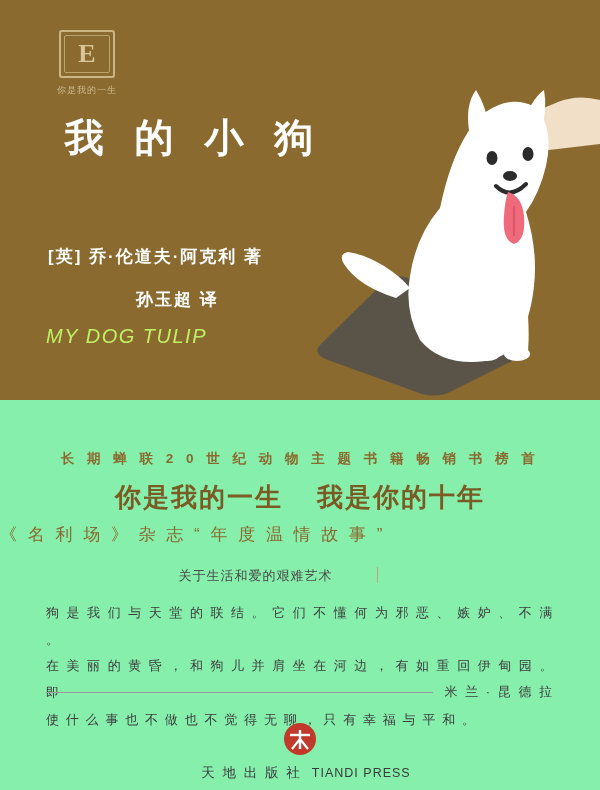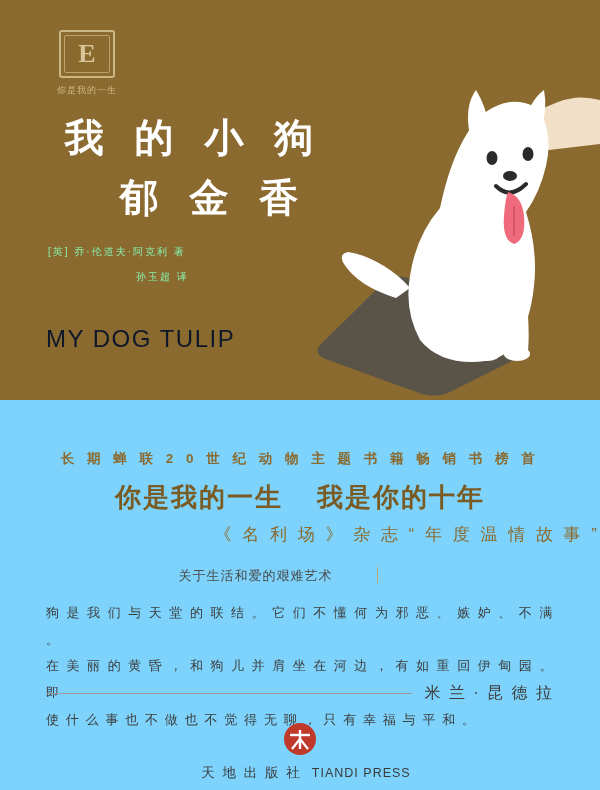--- a/index.html
+++ b/index.html
@@ -81,55 +81,57 @@
     text-align: center;
   }
   .title-zh .line2 {
     padding-left: 40px;
     display: block;
   }
   .authors {
     position: absolute;
     left: 48px;
     top: 245px;
-    color: #86efac;
-    font-size: 10px;
+    color: #ffffff;
+    font-size: 17px;
     letter-spacing: 2px;
     width: 250px;
+    font-weight: bold;
   }
   .authors .row2 {
     display: block;
-    margin-top: 11px;
+    margin-top: 20px;
     padding-left: 88px;
   }
   .title-en {
     position: absolute;
     left: 46px;
     top: 325px;
-    color: #0f172a;
-    font-size: 24px;
+    color: #bef264;
+    font-size: 20px;
     letter-spacing: 1.5px;
     font-family: "Liberation Sans", sans-serif;
+    font-style: italic;
   }
   
   .dog-wrap {
     position: absolute;
     left: 300px;
     top: 40px;
     width: 300px;
     height: 360px;
   }
   
   .bottom-panel {
     position: absolute;
     left: 0;
     top: 400px;
     width: 600px;
     height: 390px;
-    background: #7dd3fc;
+    background: #86efac;
   }
   .band-1 {
     position: absolute;
     top: 50px;
     width: 100%;
     text-align: center;
     color: #8a6a2f;
     font-size: 13.5px;
     letter-spacing: 4.5px;
     font-weight: bold;
@@ -145,21 +147,21 @@
     letter-spacing: 2px;
   }
   .band-2 .gap {
     display: inline-block;
     width: 34px;
   }
   .band-3 {
     position: absolute;
     top: 123px;
     width: 100%;
-    text-align: right;
+    text-align: left;
     color: #8a6a2f;
     font-size: 17px;
     letter-spacing: 3px;
   }
   .band-4 {
     position: absolute;
     top: 167px;
     width: 100%;
     display: flex;
     justify-content: center;
@@ -188,21 +190,21 @@
   .quote p { margin: 0; }
   .attrib {
     position: absolute;
     top: 283px;
     left: 46px;
     width: 508px;
     display: flex;
     align-items: center;
     justify-content: flex-end;
     color: #3d3d3d;
-    font-size: 16px;
+    font-size: 13px;
     letter-spacing: 2px;
   }
   .attrib .rule {
     flex: 1;
     height: 1px;
     background: #9a9a9a;
     margin-right: 12px;
   }
   
   .publisher {
@@ -240,21 +242,20 @@
 
     <div class="emblem">
       <div class="emblem-frame">
         <span class="emblem-letter">E</span>
       </div>
       <div class="emblem-caption">你是我的一生</div>
     </div>
 
     <div class="title-zh">
       <span>我 的 小 狗</span>
-      <span class="line2">郁 金 香</span>
     </div>
 
     <div class="authors">
       <span>[英]  乔·伦道夫·阿克利  著</span>
       <span class="row2">孙玉超  译</span>
     </div>
 
     <div class="title-en">MY DOG TULIP</div>
 
     <div class="dog-wrap">

